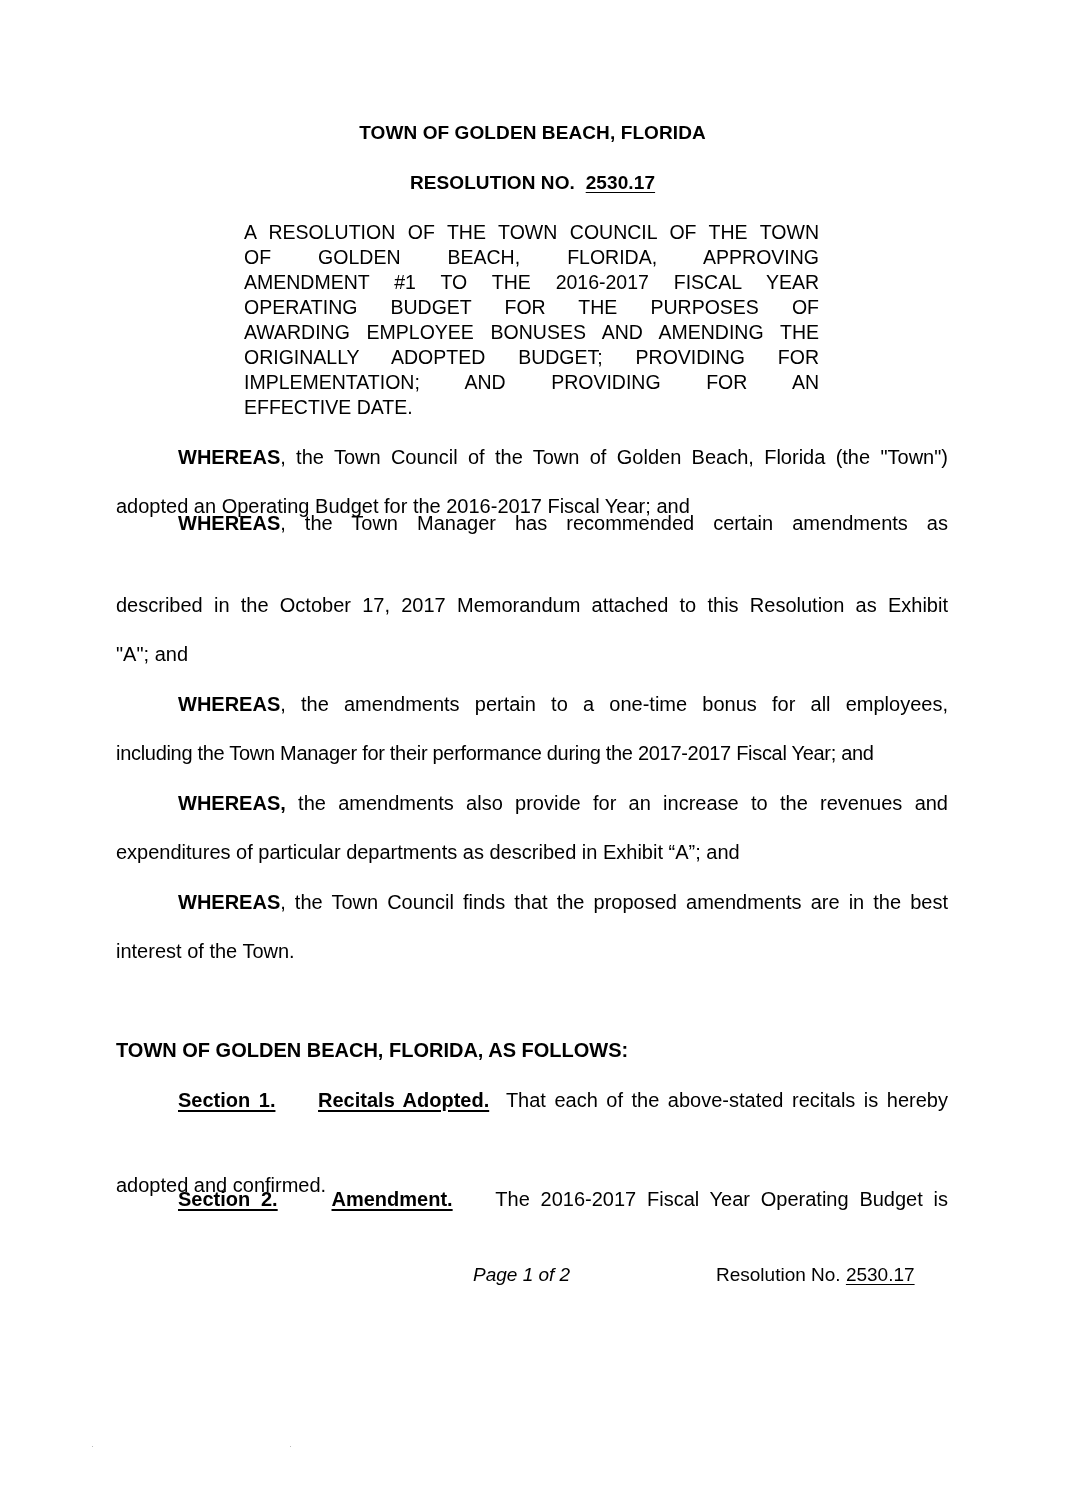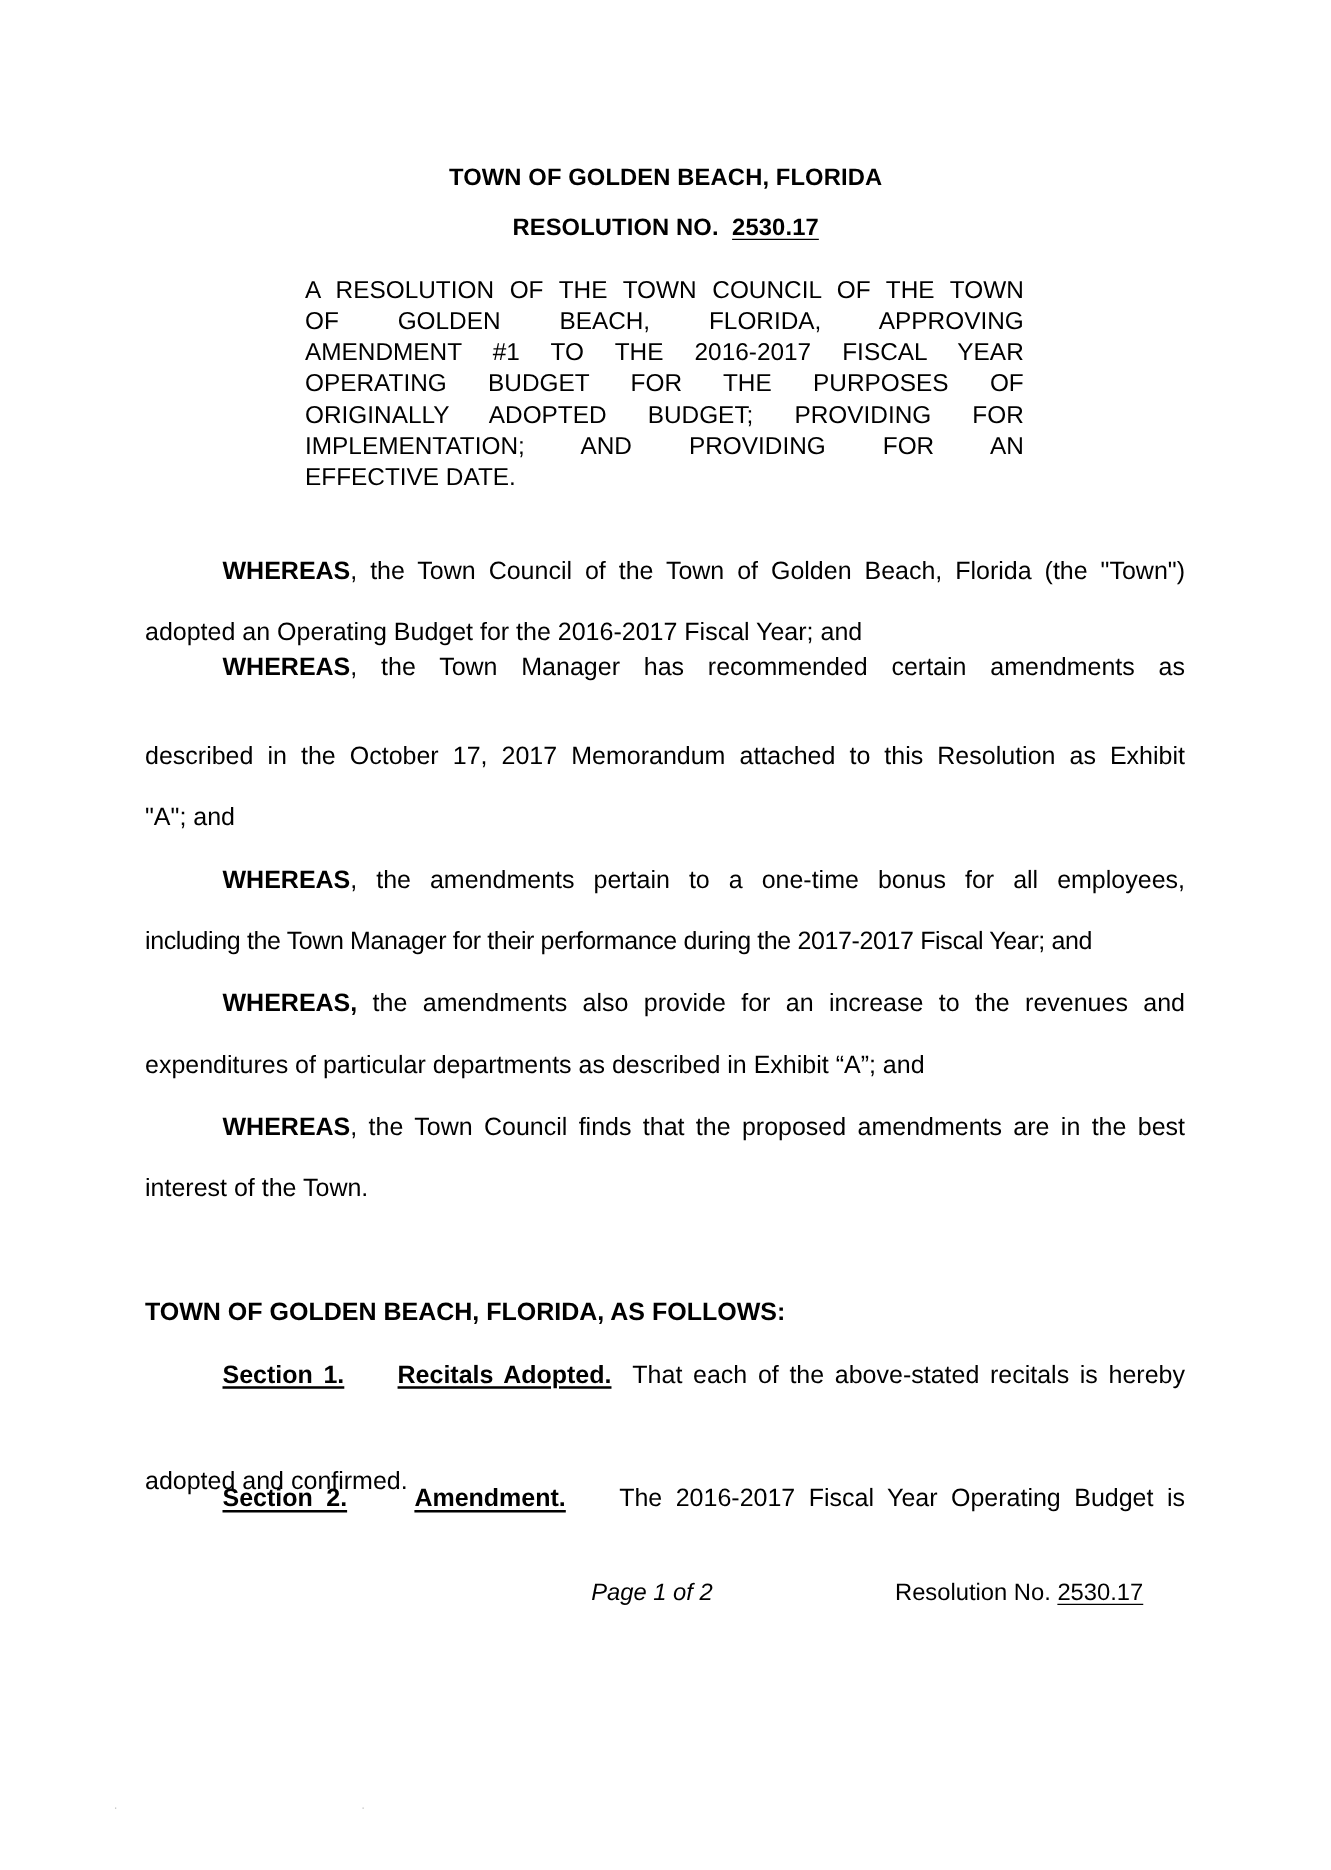--- a/index.html
+++ b/index.html
@@ -30,43 +30,44 @@
   .footer {
     position: absolute; top: 1264px; font-size: 19px;
   }
   .dot { position: absolute; width: 1px; height: 1px; background: #bbb; }
 </style>
 </head>
 <body>
 
 <div class="page">
 
-  <div class="center-line" style="top:132px;">
+  <div class="center-line" style="top:122px;">
     <span>TOWN OF GOLDEN BEACH, FLORIDA</span>
   </div>
 
   <div class="center-line" style="top:172px;">
     <span>RESOLUTION NO.</span>&nbsp;
     <span class="u">2530.17</span>
   </div>
 
   <div class="title-block">
     <span class="ln">A RESOLUTION OF THE TOWN COUNCIL OF THE TOWN</span>
     <span class="ln">OF GOLDEN BEACH, FLORIDA, APPROVING</span>
     <span class="ln">AMENDMENT #1 TO THE 2016-2017 FISCAL YEAR</span>
     <span class="ln">OPERATING BUDGET FOR THE PURPOSES OF</span>
+    <span class="ln">AWARDING EMPLOYEE BONUSES AND AMENDING THE</span>
     <span class="ln">ORIGINALLY ADOPTED BUDGET; PROVIDING FOR</span>
     <span class="ln">IMPLEMENTATION; AND PROVIDING FOR AN</span>
     <span class="ln last">EFFECTIVE DATE.</span>
   </div>
 
   <div class="body-line just indent" style="top:446px;"><span class="b">WHEREAS</span><span>, the Town Council of the Town of Golden Beach, Florida (the "Town")</span></div>
   <div class="body-line" style="top:495px;">adopted an Operating Budget for the 2016-2017 Fiscal Year; and</div>
 
-  <div class="body-line just indent" style="top:523px;"><span class="b">WHEREAS</span><span>, the Town Manager has recommended certain amendments as</span></div>
+  <div class="body-line just indent" style="top:512px;"><span class="b">WHEREAS</span><span>, the Town Manager has recommended certain amendments as</span></div>
   <div class="body-line just" style="top:594px;">described in the October 17, 2017 Memorandum attached to this Resolution as Exhibit</div>
   <div class="body-line" style="top:643px;">"A"; and</div>
 
   <div class="body-line just indent" style="top:693px;"><span class="b">WHEREAS</span><span>, the amendments pertain to a one-time bonus for all employees,</span></div>
   <div class="body-line" style="top:742px; letter-spacing:-0.3px;">including the Town Manager for their performance during the 2017-2017 Fiscal Year; and</div>
 
   <div class="body-line just indent" style="top:792px;"><span class="b">WHEREAS,</span><span> the amendments also provide for an increase to the revenues and</span></div>
   <div class="body-line" style="top:841px;">expenditures of particular departments as described in Exhibit “A”; and</div>
 
   <div class="body-line just indent" style="top:891px;"><span class="b">WHEREAS</span><span>, the Town Council finds that the proposed amendments are in the best</span></div>

